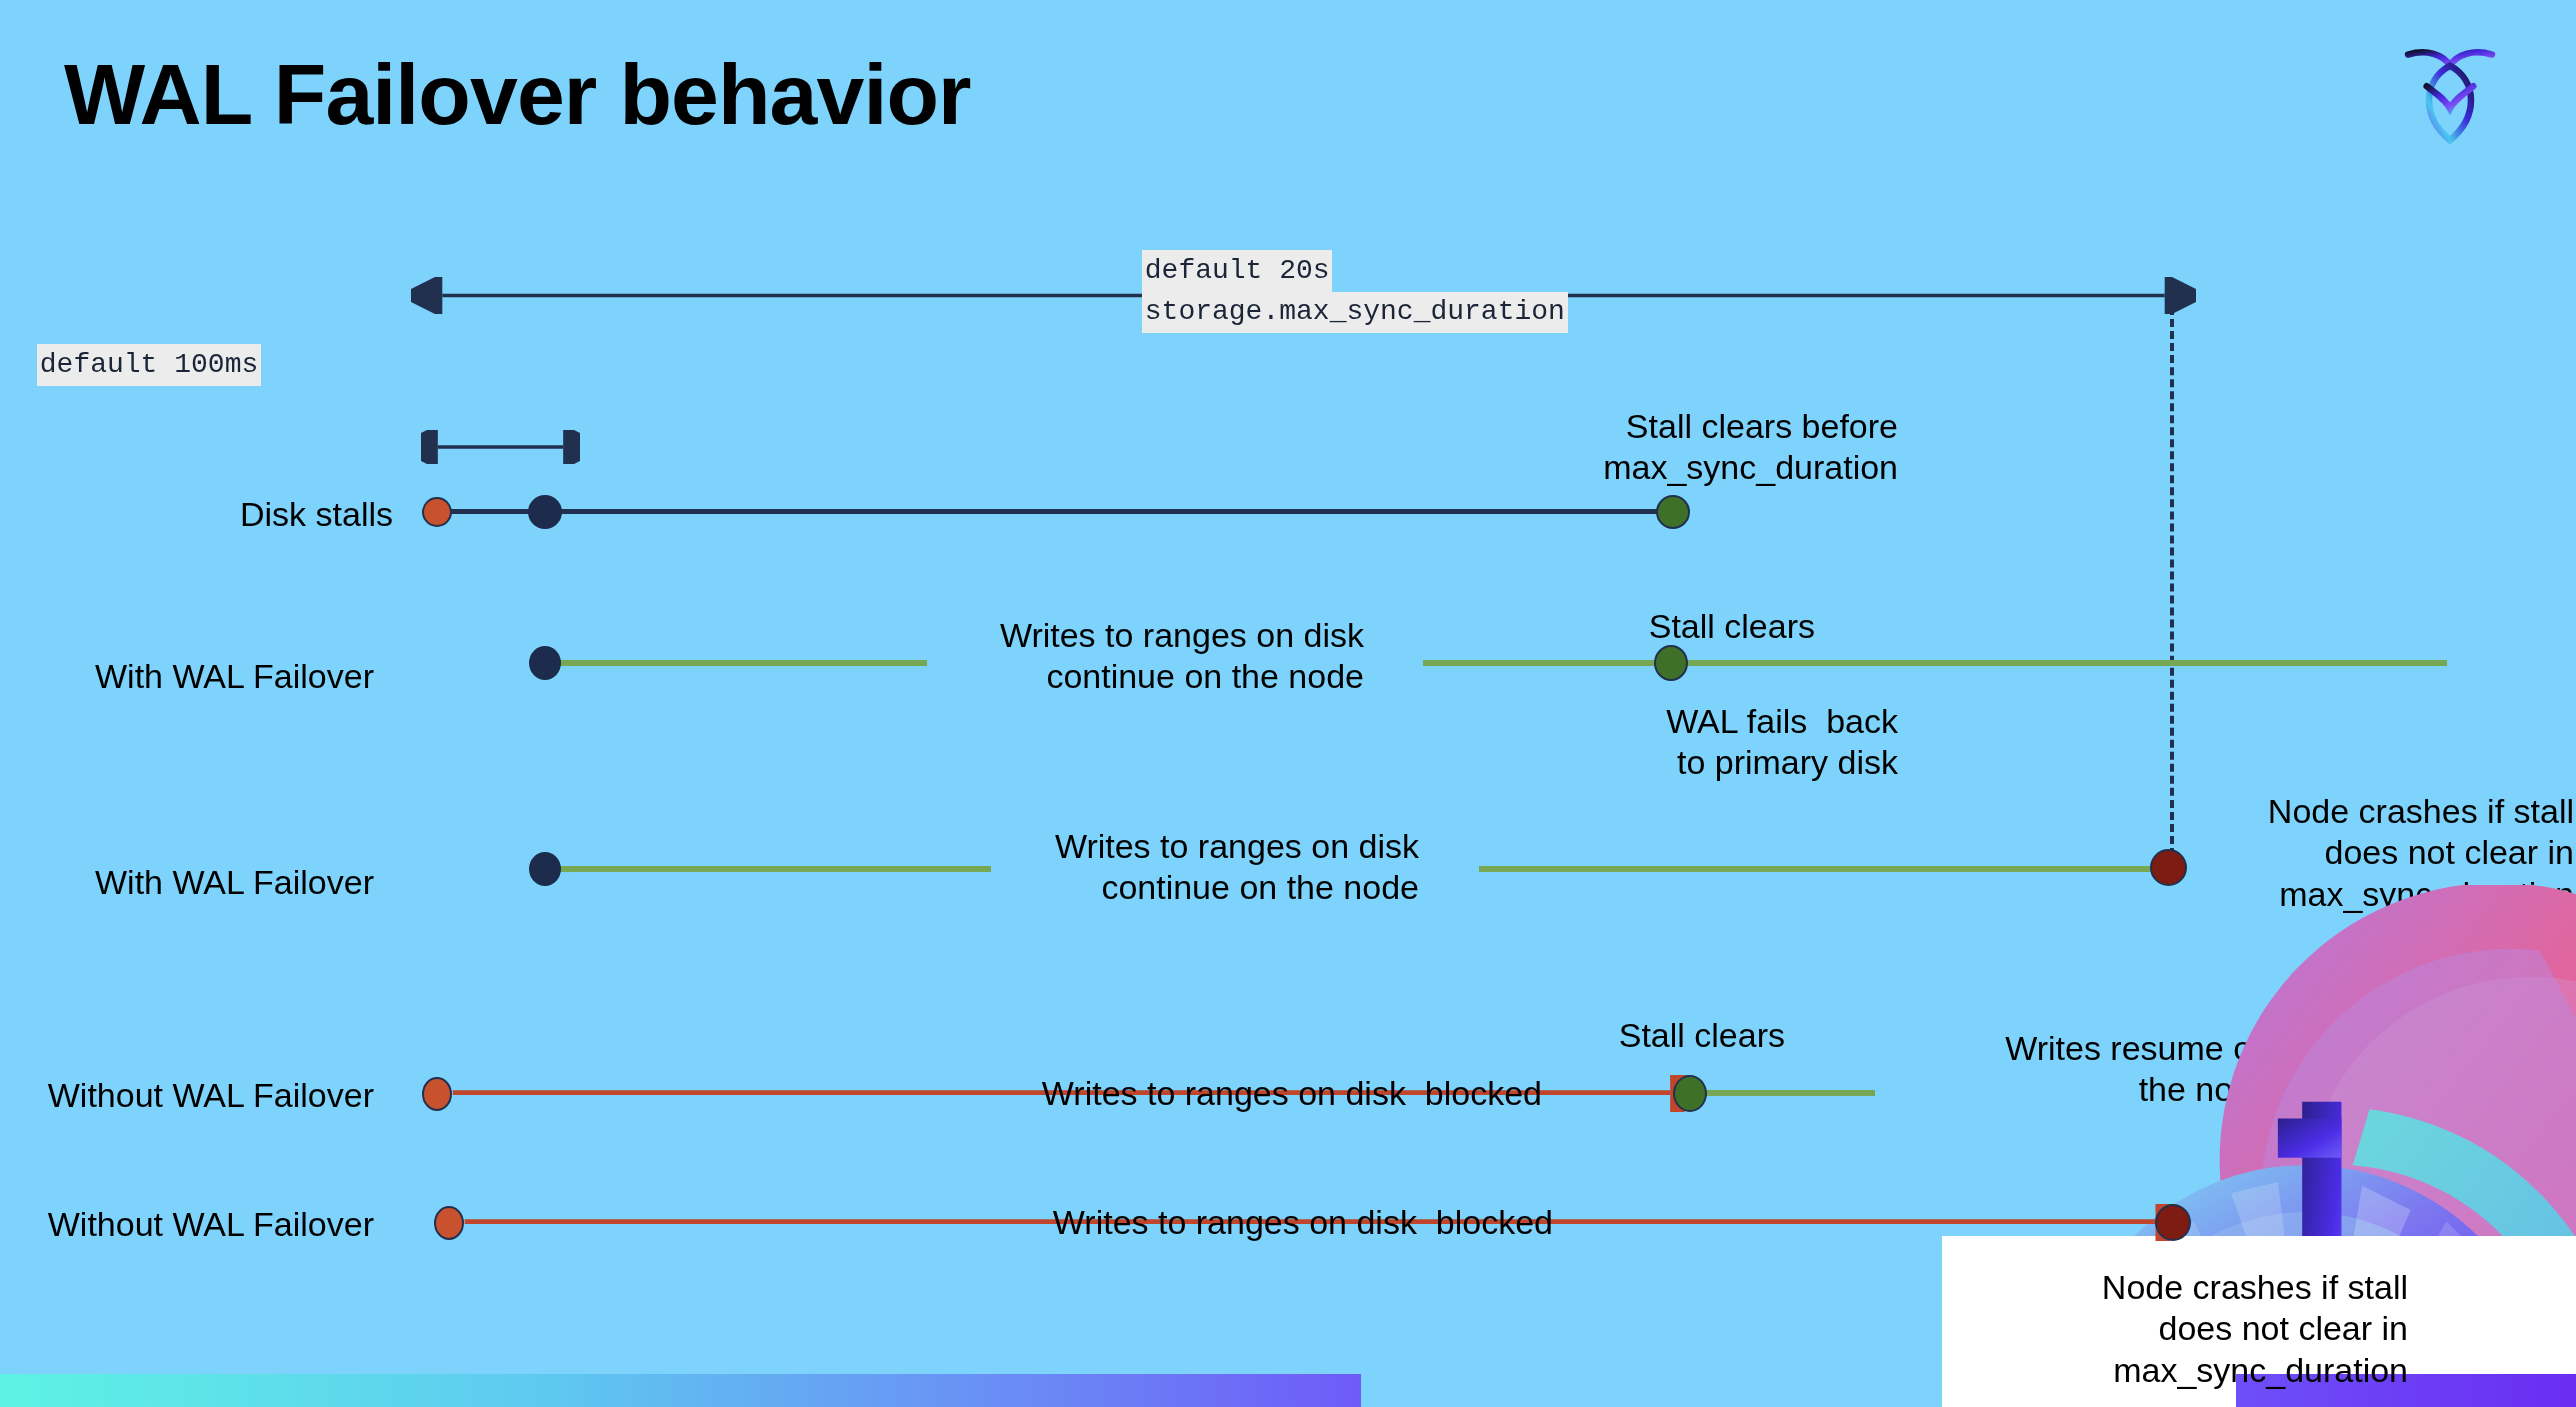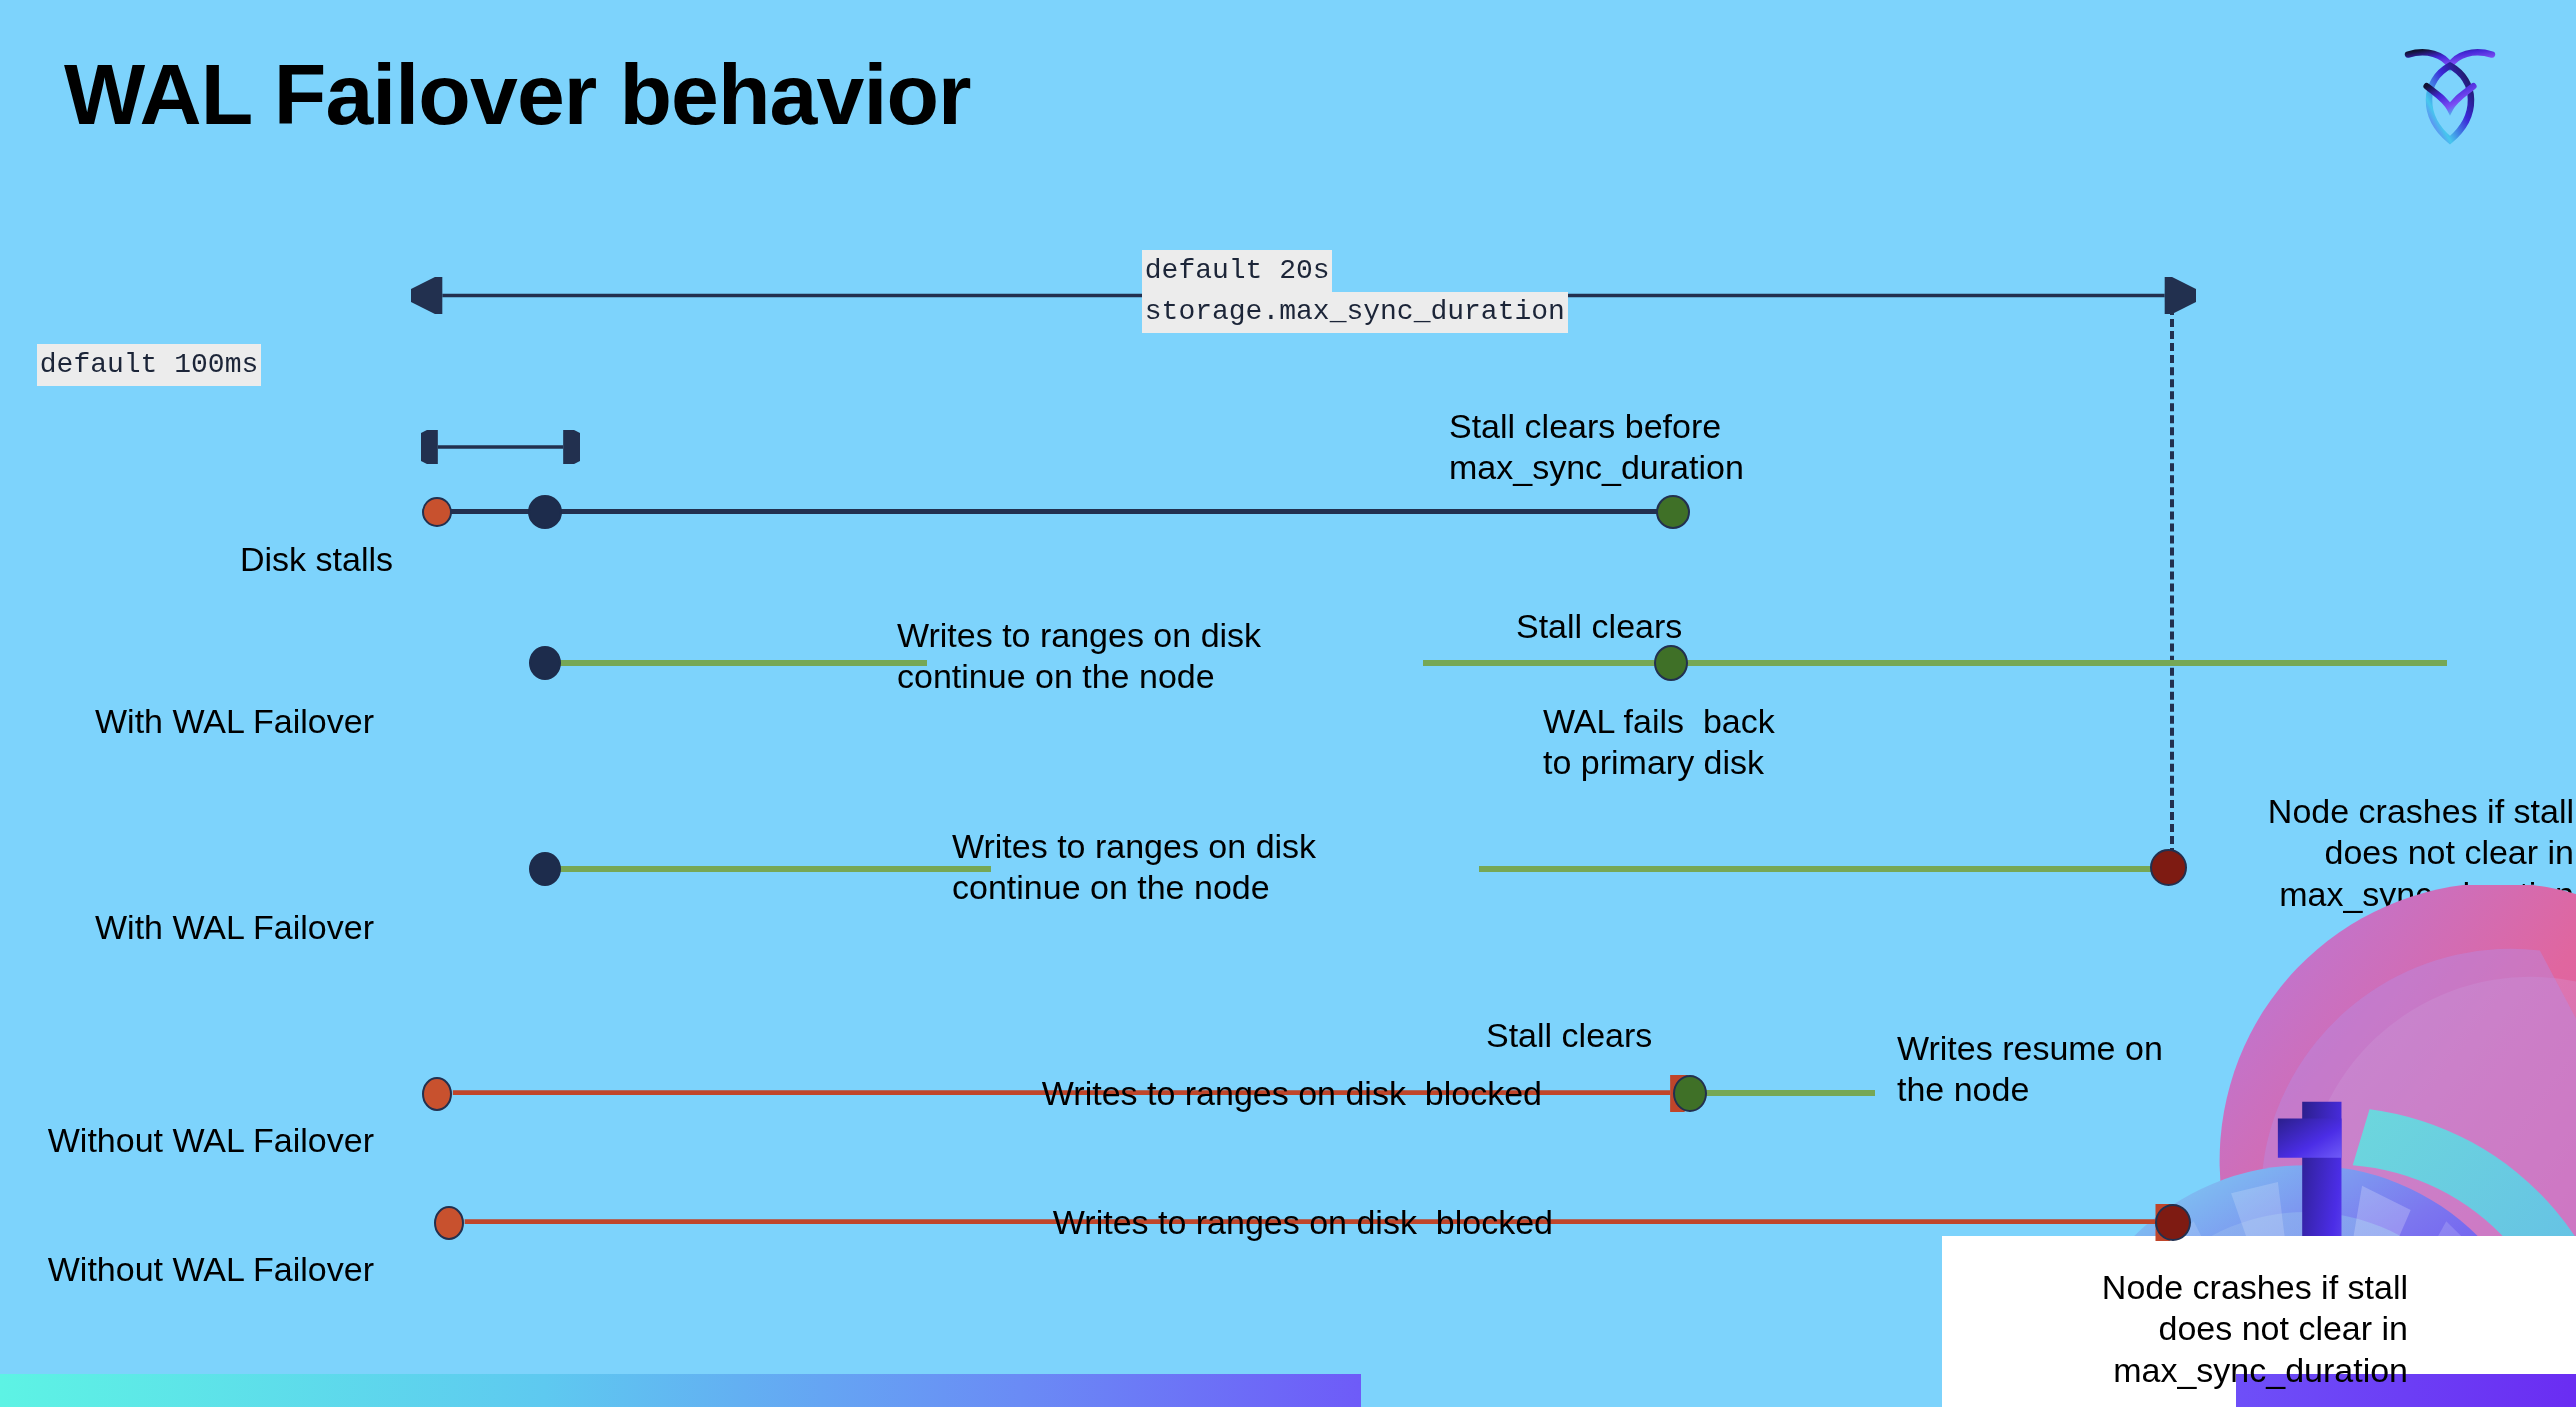--- a/index.html
+++ b/index.html
@@ -53,22 +53,22 @@
   }
   
   .lbl {
     position: absolute;
     color: #000000;
     font-size: 34px;
     line-height: 1.22;
     white-space: pre;
     text-align: right;
   }
-  .lbl.center { text-align: left; }
-  .lbl.right  { text-align: right; margin-top: 45px; }
+  .lbl.center { text-align: right; }
+  .lbl.right  { text-align: right; }
   
   .line {
     position: absolute;
     height: 5.6px;
   }
   .line.navy  { background: #22304f; height: 4.7px; }
   .line.green { background: #76a755; }
   
   .dot {
     position: absolute;

